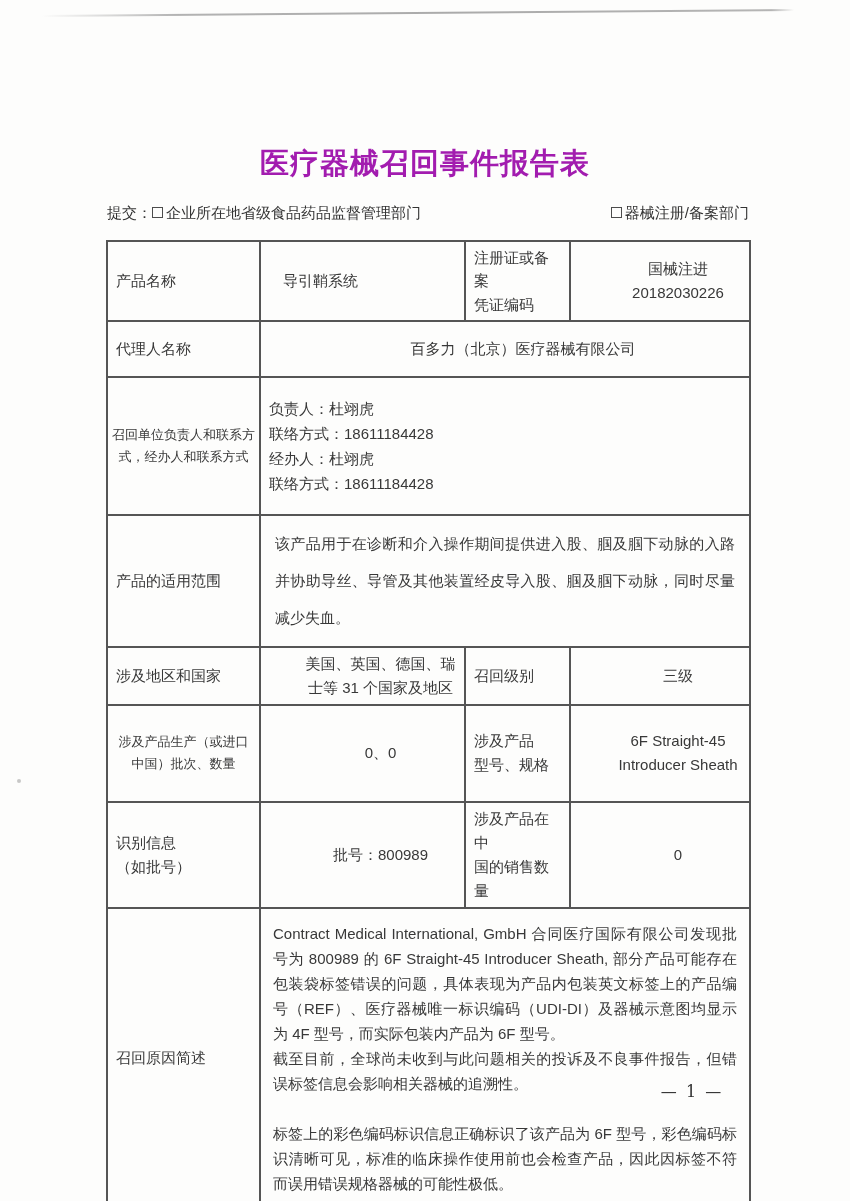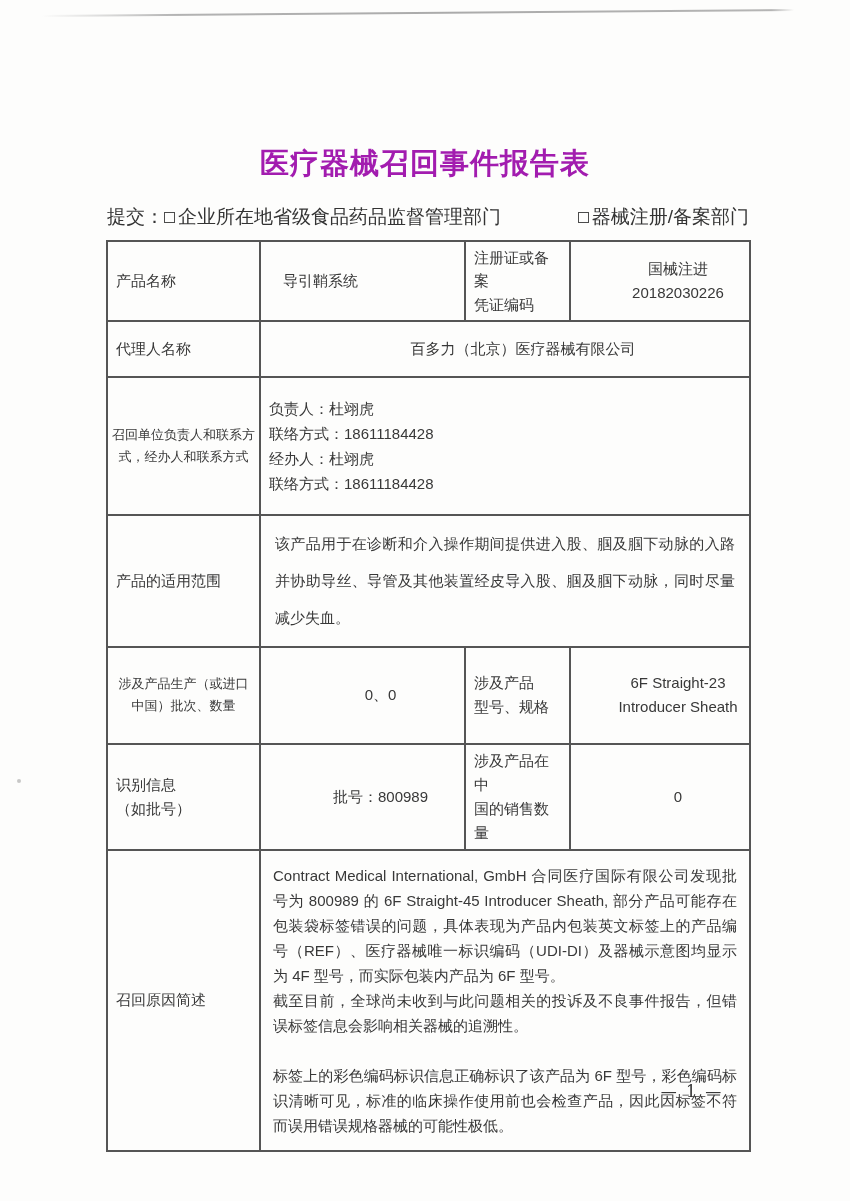--- a/index.html
+++ b/index.html
@@ -24,21 +24,21 @@
     background:#9a9a9a;opacity:.55;
   }
   .title{
     position:absolute;top:144px;left:0;width:100%;
     text-align:center;font-size:29px;font-weight:700;color:#a21caf;
     letter-spacing:1px;margin:0;
   }
   .submit-row{
     position:absolute;top:204px;left:107px;width:642px;
     display:flex;justify-content:space-between;align-items:baseline;
-    font-size:19px;color:#333;
+    font-size:15px;color:#333;
   }
   .checkbox{
     display:inline-block;width:9px;height:9px;
     border:1.5px solid #4c4c4c;background:transparent;
     margin-right:3px;position:relative;top:0px;
   }
   table.report{
     position:absolute;top:240px;left:106px;
     width:643px;border-collapse:collapse;table-layout:fixed;
     font-size:15px;color:#383838;
@@ -122,27 +122,34 @@
           <div>负责人：杜翊虎</div>
           <div>联络方式：18611184428</div>
           <div>经办人：杜翊虎</div>
           <div>联络方式：18611184428</div>
         </td>
       </tr>
       <tr class="r5">
         <td class="lbl">产品的适用范围</td>
         <td class="scope-cell" colspan="3">该产品用于在诊断和介入操作期间提供进入股、腘及腘下动脉的入路并协助导丝、导管及其他装置经皮导入股、腘及腘下动脉，同时尽量减少失血。</td>
       </tr>
+      <tr class="r6">
+        <td class="lbl">涉及地区和国家</td>
+        <td class="center pre">美国、英国、德国、瑞
+士等 31 个国家及地区</td>
+        <td class="lbl">召回级别</td>
+        <td class="center">三级</td>
+      </tr>
       <tr class="r7">
         <td class="lbl-small pre">涉及产品生产（或进口
 中国）批次、数量</td>
         <td class="center">0、0</td>
         <td class="lbl pre">涉及产品
 型号、规格</td>
-        <td class="center pre">6F Straight-23
+        <td class="center pre">6F Straight-45
 Introducer Sheath</td>
       </tr>
       <tr class="r8">
         <td class="lbl pre">识别信息
 （如批号）</td>
         <td class="center">批号：800989</td>
         <td class="lbl pre">涉及产品在中
 国的销售数量</td>
         <td class="center">0</td>
       </tr>

